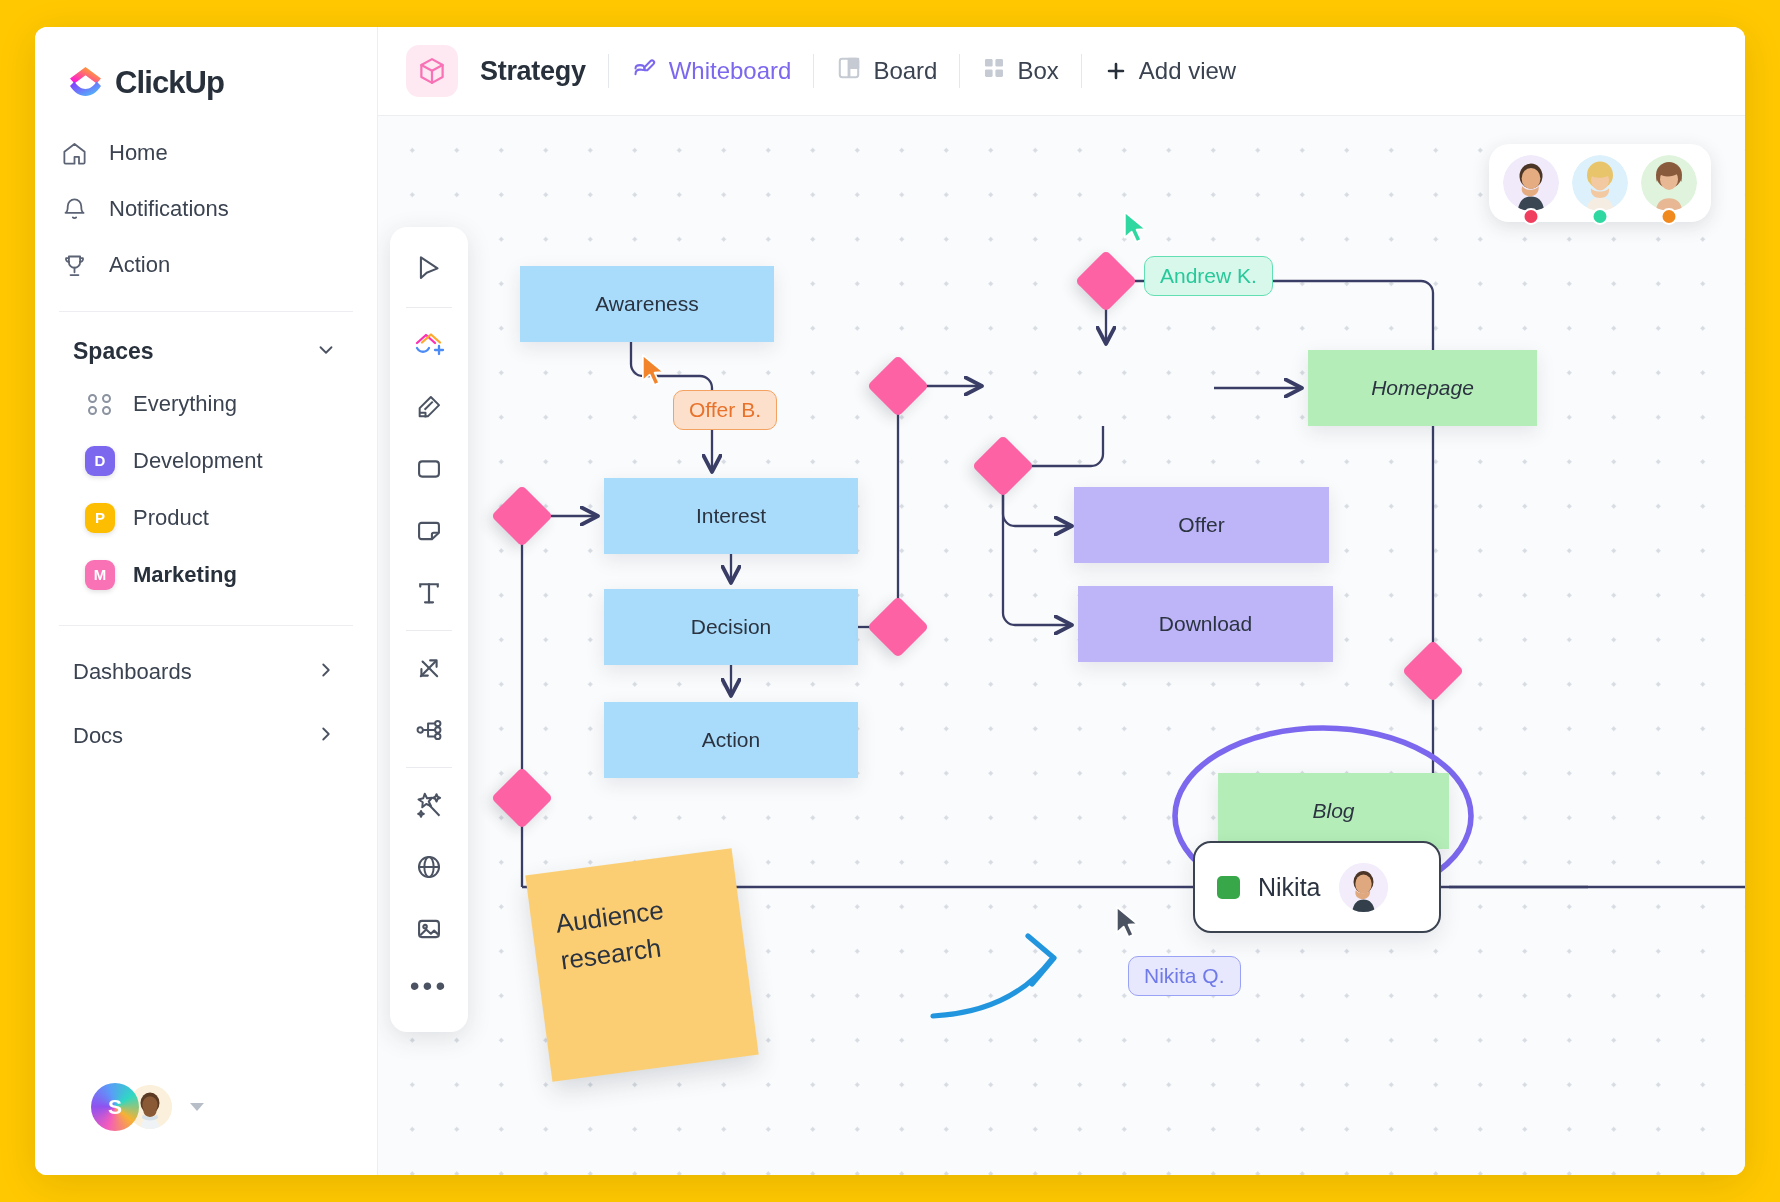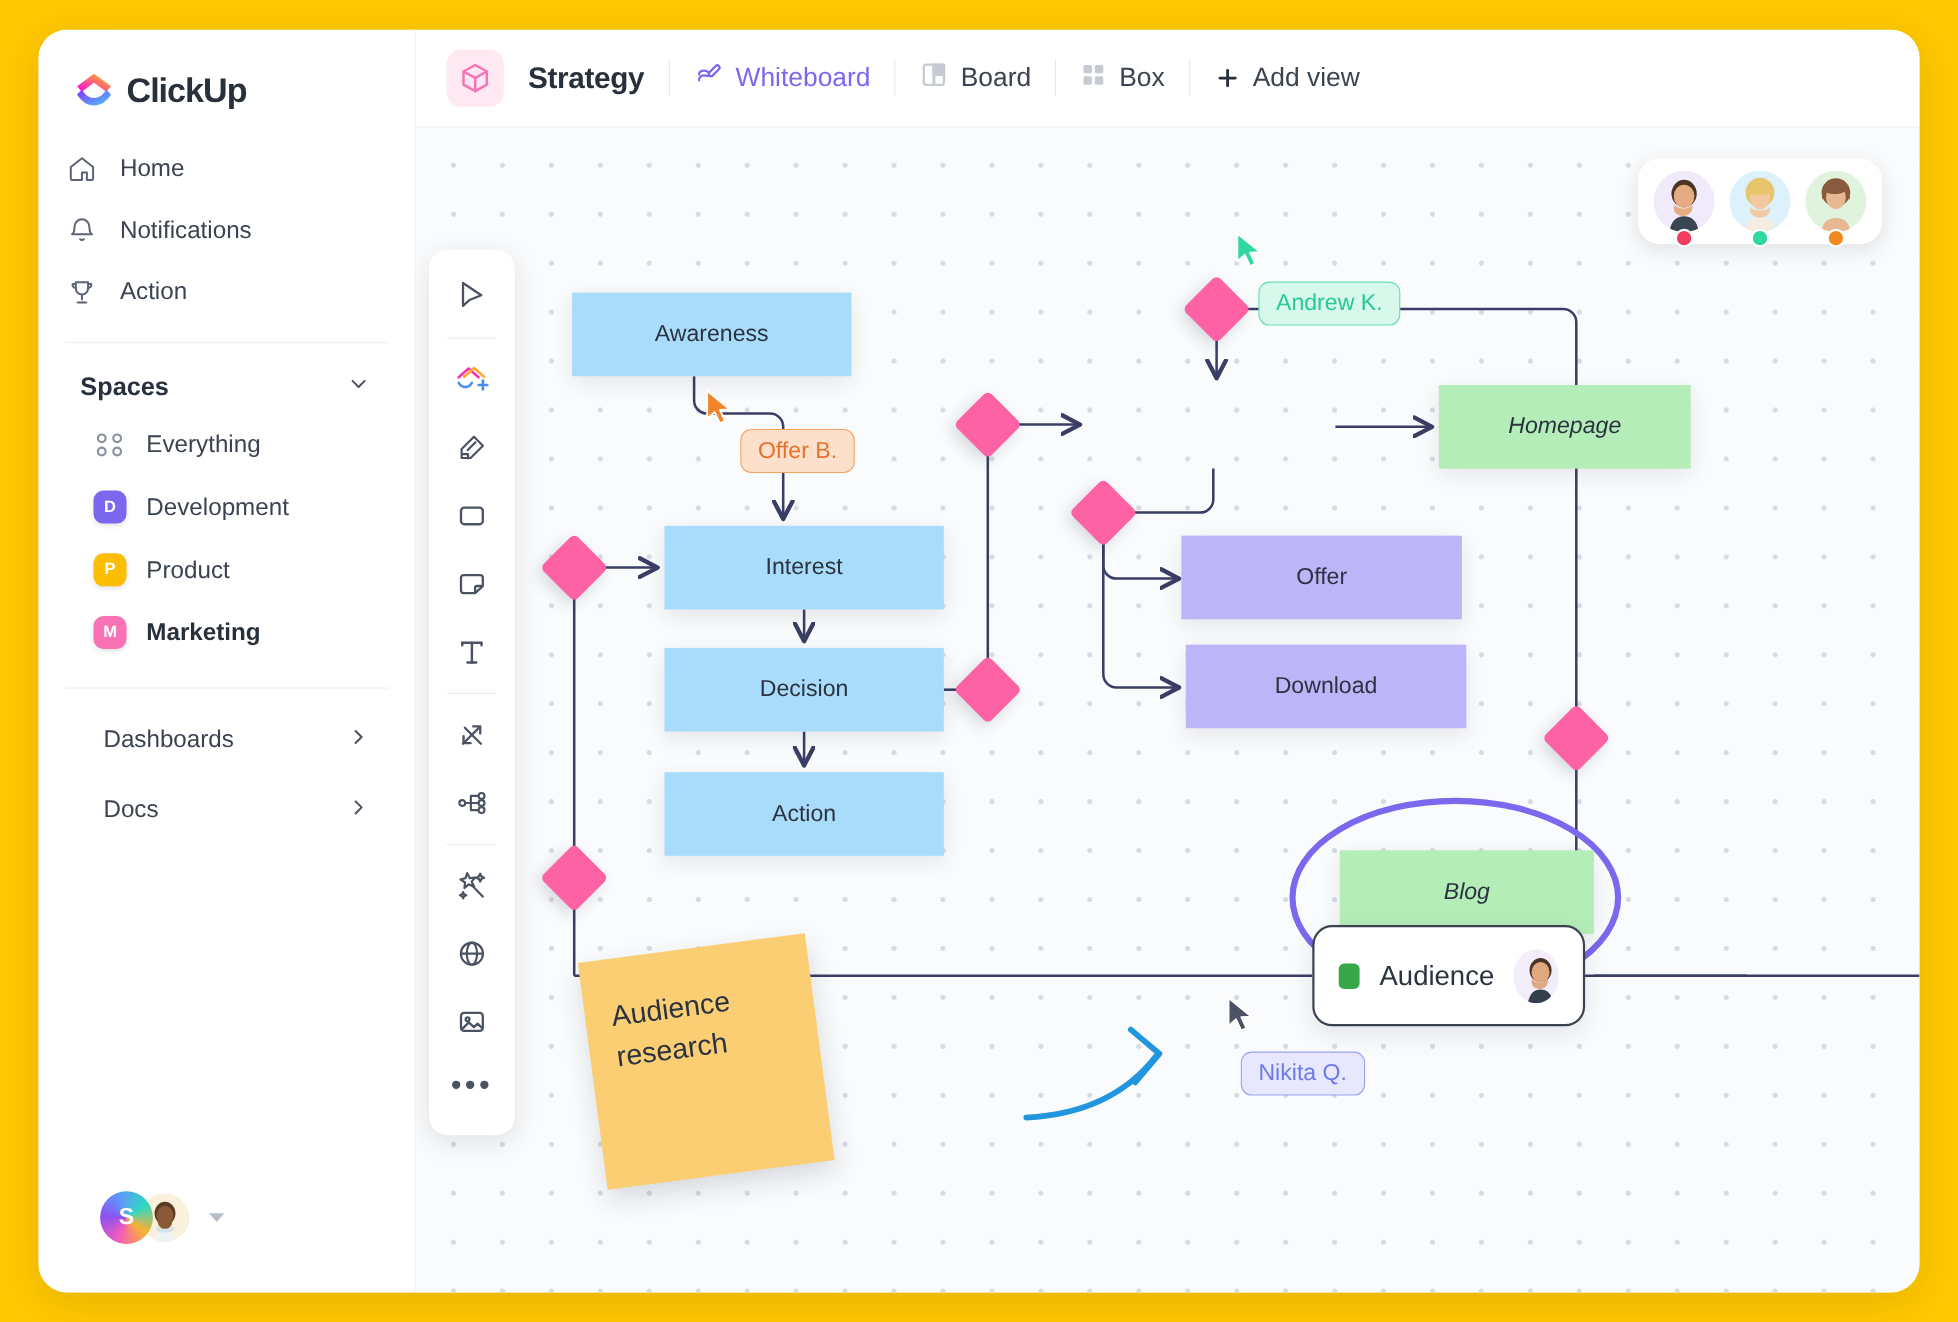--- a/index.html
+++ b/index.html
@@ -9,21 +9,21 @@
     font-family: "Liberation Sans", sans-serif;
     -webkit-font-smoothing: antialiased;
   }
 
   
   .app {
     position: absolute;
     left: 35px; top: 27px;
     width: 1710px; height: 1148px;
     background: #ffffff;
-    border-radius: 26px;
+    border-radius: 12px;
     overflow: hidden;
     display: flex;
     box-shadow: 0 8px 40px rgba(0,0,0,.10);
   }
 
   
   .sidebar {
     width: 343px;
     height: 100%;
     background: #ffffff;
@@ -79,21 +79,21 @@
   }
   .grid-ico i:nth-child(1){left:3px;top:5px}
   .grid-ico i:nth-child(2){left:17px;top:5px}
   .grid-ico i:nth-child(3){left:3px;top:17px}
   .grid-ico i:nth-child(4){left:17px;top:17px}
 
   .foot-item {
     display:flex; align-items:center; justify-content:space-between;
     height: 64px; padding: 0 40px 0 38px; cursor: pointer;
   }
-  .foot-item .t { font-size: 22px; color: #3b4351; margin-left: 21px; }
+  .foot-item .t { font-size: 22px; color: #3b4351; }
 
   .user-foot {
     position: absolute; left: 56px; bottom: 44px;
     display: flex; align-items: center;
   }
   .ws-avatar {
     width: 48px; height: 48px; border-radius: 50%;
     background: conic-gradient(from 200deg, #f45cbb, #8e52f0, #5a9cf8, #2fd8c3, #f7b233, #f45cbb);
     color:#fff; font-weight:bold; font-size:21px;
     display:flex; align-items:center; justify-content:center;
@@ -517,21 +517,21 @@
       <div class="node green" style="left:840px;  top:657px; width:231px; height:76px">
         <span>Blog</span>
       </div>
 
       <div class="sticky" style="left: 160px; top: 745px;">
         <span>Audience research</span>
       </div>
 
       <div class="persona" style="left:815px; top:725px; width:248px">
         <span class="sq"></span>
-        <span class="nm">Audience</span>
+        <span class="nm">Nikita</span>
         <span class="av">
           <svg width="49" height="49" viewBox="0 0 49 49">
             <circle cx="24.5" cy="24.5" r="24.5" fill="#F3EDFB"></circle>
             <ellipse cx="24.5" cy="19" rx="10" ry="11" fill="#4A3526"></ellipse>
             <ellipse cx="24.5" cy="21" rx="8.2" ry="9.4" fill="#E0A87E"></ellipse>
             <path d="M13 49c1.6-9 5.5-12.5 11.5-12.5S34.4 40 36 49z" fill="#33404C"></path>
             <path d="M17 27c1.8 4.4 12.2 4.4 14 0 .6 3-.4 6-2.6 7.6-2.8 2.1-6.8 2.1-9.6 0C16.6 33 15.6 30 17 27z" fill="#E0A87E"></path>
           </svg>
         </span>
       </div>

